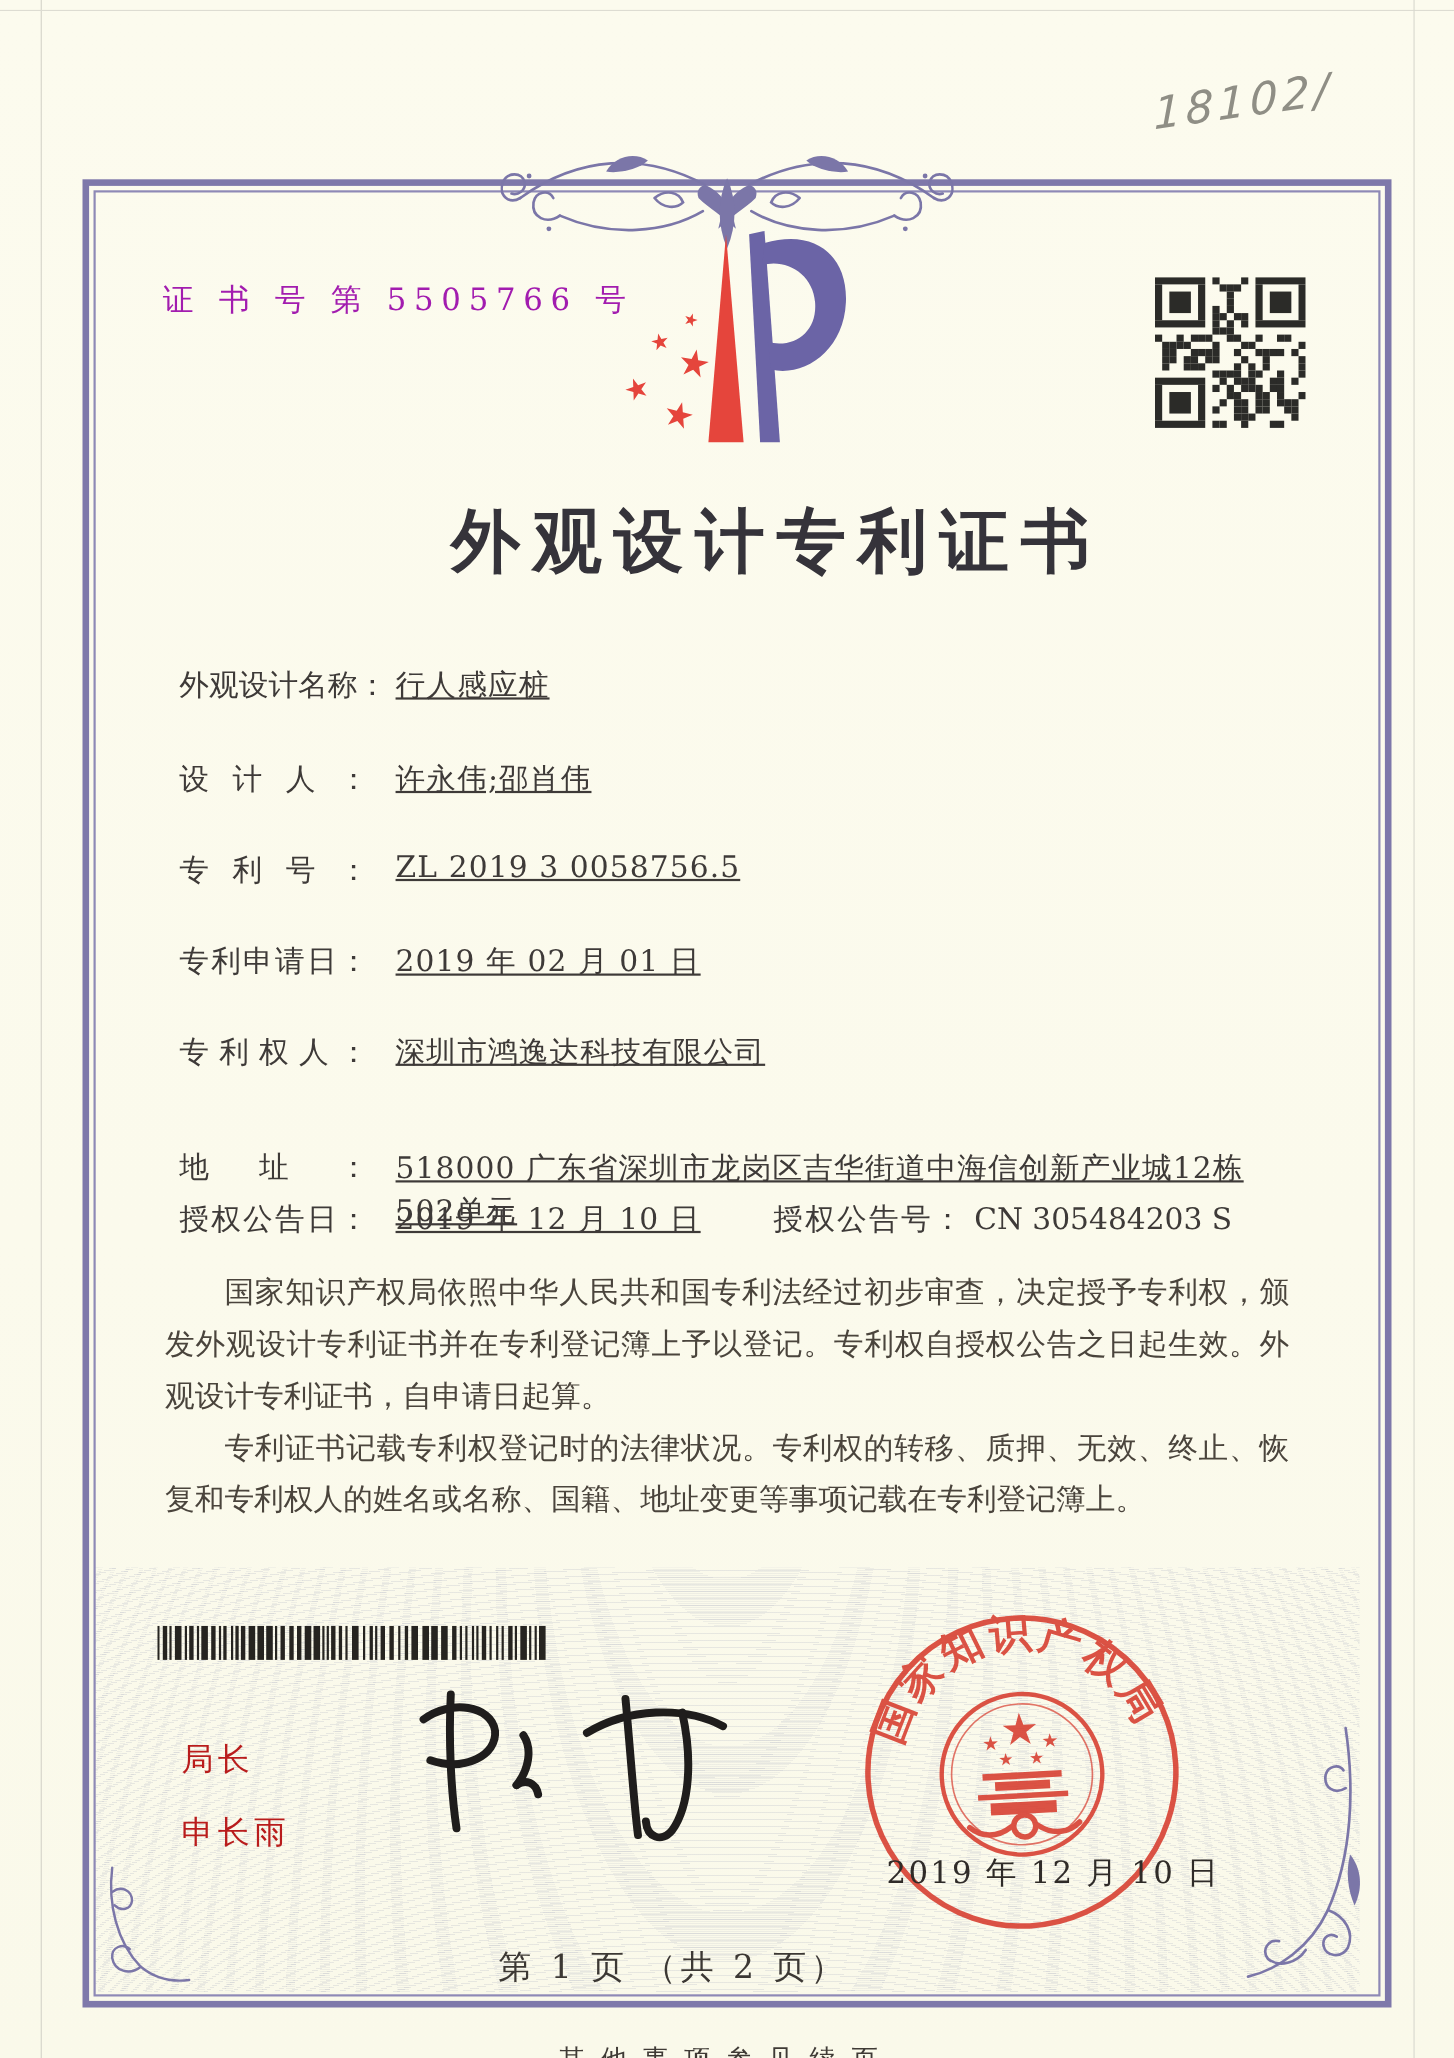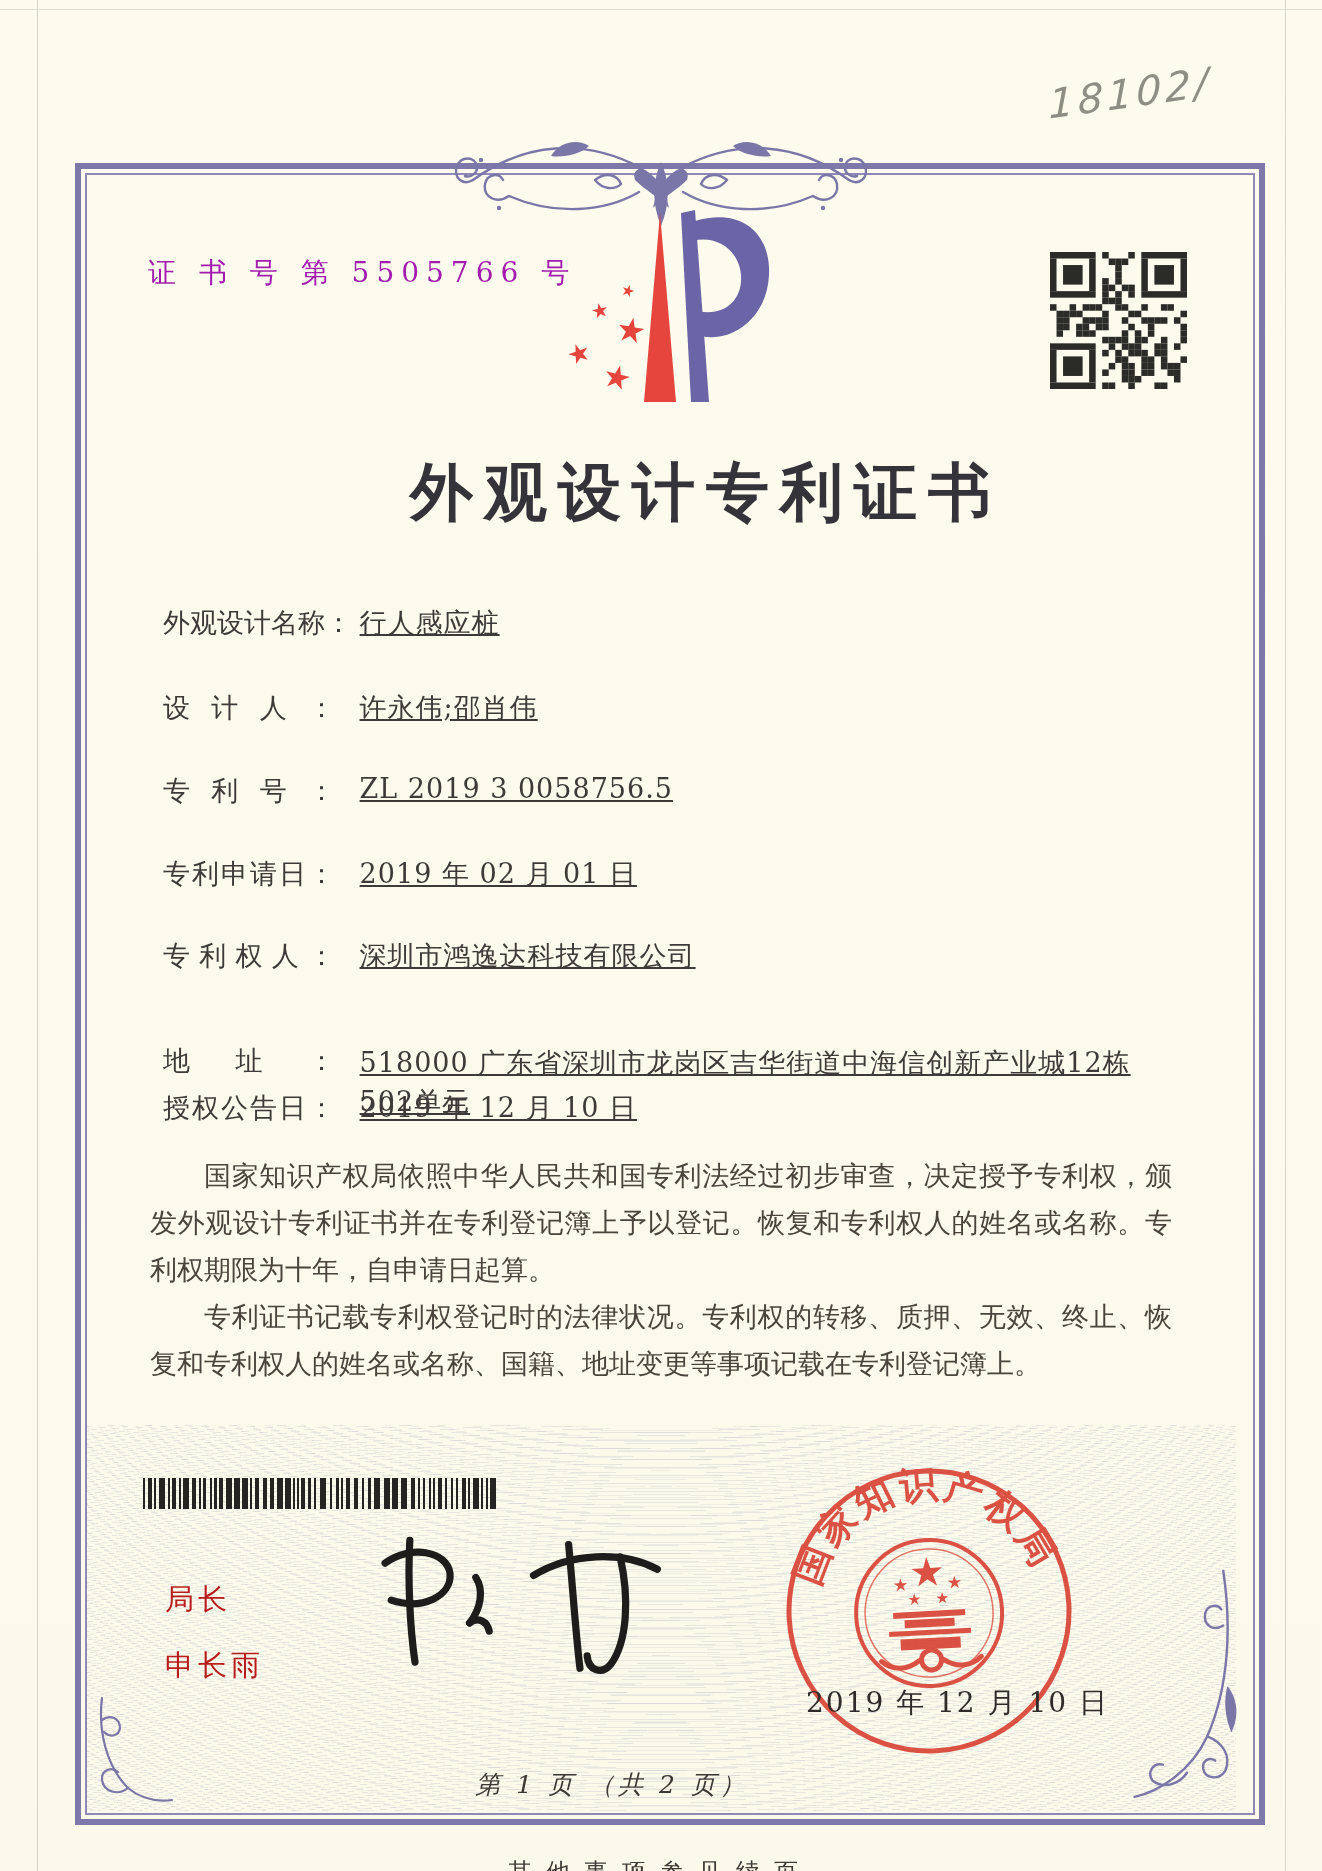--- a/index.html
+++ b/index.html
@@ -50,21 +50,21 @@
   .officer{position:absolute;left:165px;top:1580px;font-size:29px;color:#b91c1c;letter-spacing:4px;}
   .officer .name{margin-top:26px;}
 
   .autograph{position:absolute;left:350px;top:1528px;width:330px;height:165px;}
 
   .seal{position:absolute;left:781px;top:1463px;width:296px;height:296px;transform:rotate(-3deg);opacity:.94;}
   .seal-date{position:absolute;left:806px;top:1684px;width:260px;font-size:28px;color:#2f2b28;
     letter-spacing:2px;white-space:nowrap;}
 
   .footer{position:absolute;left:0;top:1768px;width:1224px;text-align:center;
-    font-size:25px;letter-spacing:4px;color:#3c3834;font-style:italic;}
+    font-size:30px;letter-spacing:4px;color:#3c3834;}
 
   .clipped-line{position:absolute;left:508px;top:1856px;font-size:24px;letter-spacing:14px;
     color:#3f3a35;white-space:nowrap;}
 
   .orn-top{position:absolute;left:455px;top:116px;width:412px;height:118px;}
   .orn-br{position:absolute;left:1126px;top:1565px;width:122px;height:242px;}
   .orn-bl{position:absolute;left:88px;top:1690px;width:92px;height:118px;}
 </style>
 </head>
 <body>
@@ -292,24 +292,28 @@
   <span class="flabel">专利权人：</span>
   <span class="fvalue">深圳市鸿逸达科技有限公司</span>
 </div>
 <div class="field-row addr" style="top:1043px">
   <span class="flabel">地址：</span>
   <span class="fvalue">518000 广东省深圳市龙岗区吉华街道中海信创新产业城12栋502单元</span>
 </div>
 <div class="field-row" style="top:1090px">
   <span class="flabel">授权公告日：</span>
   <span class="fvalue">2019 年 12 月 10 日</span>
+  <span class="grant-pair2">
+    <span class="glabel">授权公告号：</span>
+    <span>CN 305484203 S</span>
+  </span>
 </div>
 
 <div class="body-text">
-  <p>国家知识产权局依照中华人民共和国专利法经过初步审查，决定授予专利权，颁发外观设计专利证书并在专利登记簿上予以登记。恢复和专利权人的姓名或名称。专利权期限为十年，自申请日起算。</p>
+  <p>国家知识产权局依照中华人民共和国专利法经过初步审查，决定授予专利权，颁发外观设计专利证书并在专利登记簿上予以登记。专利权自授权公告之日起生效。外观设计专利证书，自申请日起算。</p>
   <p>专利证书记载专利权登记时的法律状况。专利权的转移、质押、无效、终止、恢复和专利权人的姓名或名称、国籍、地址变更等事项记载在专利登记簿上。</p>
 </div>
 
 <svg class="barcode" id="barcode" viewBox="0 0 358 31" preserveAspectRatio="none">
     <rect x="0" y="0" width="2" height="31" fill="#262420"></rect>
     <rect x="5" y="0" width="4" height="31" fill="#262420"></rect>
     <rect x="11" y="0" width="2" height="31" fill="#262420"></rect>
     <rect x="16" y="0" width="6" height="31" fill="#262420"></rect>
     <rect x="25" y="0" width="2" height="31" fill="#262420"></rect>
     <rect x="29" y="0" width="4" height="31" fill="#262420"></rect>

